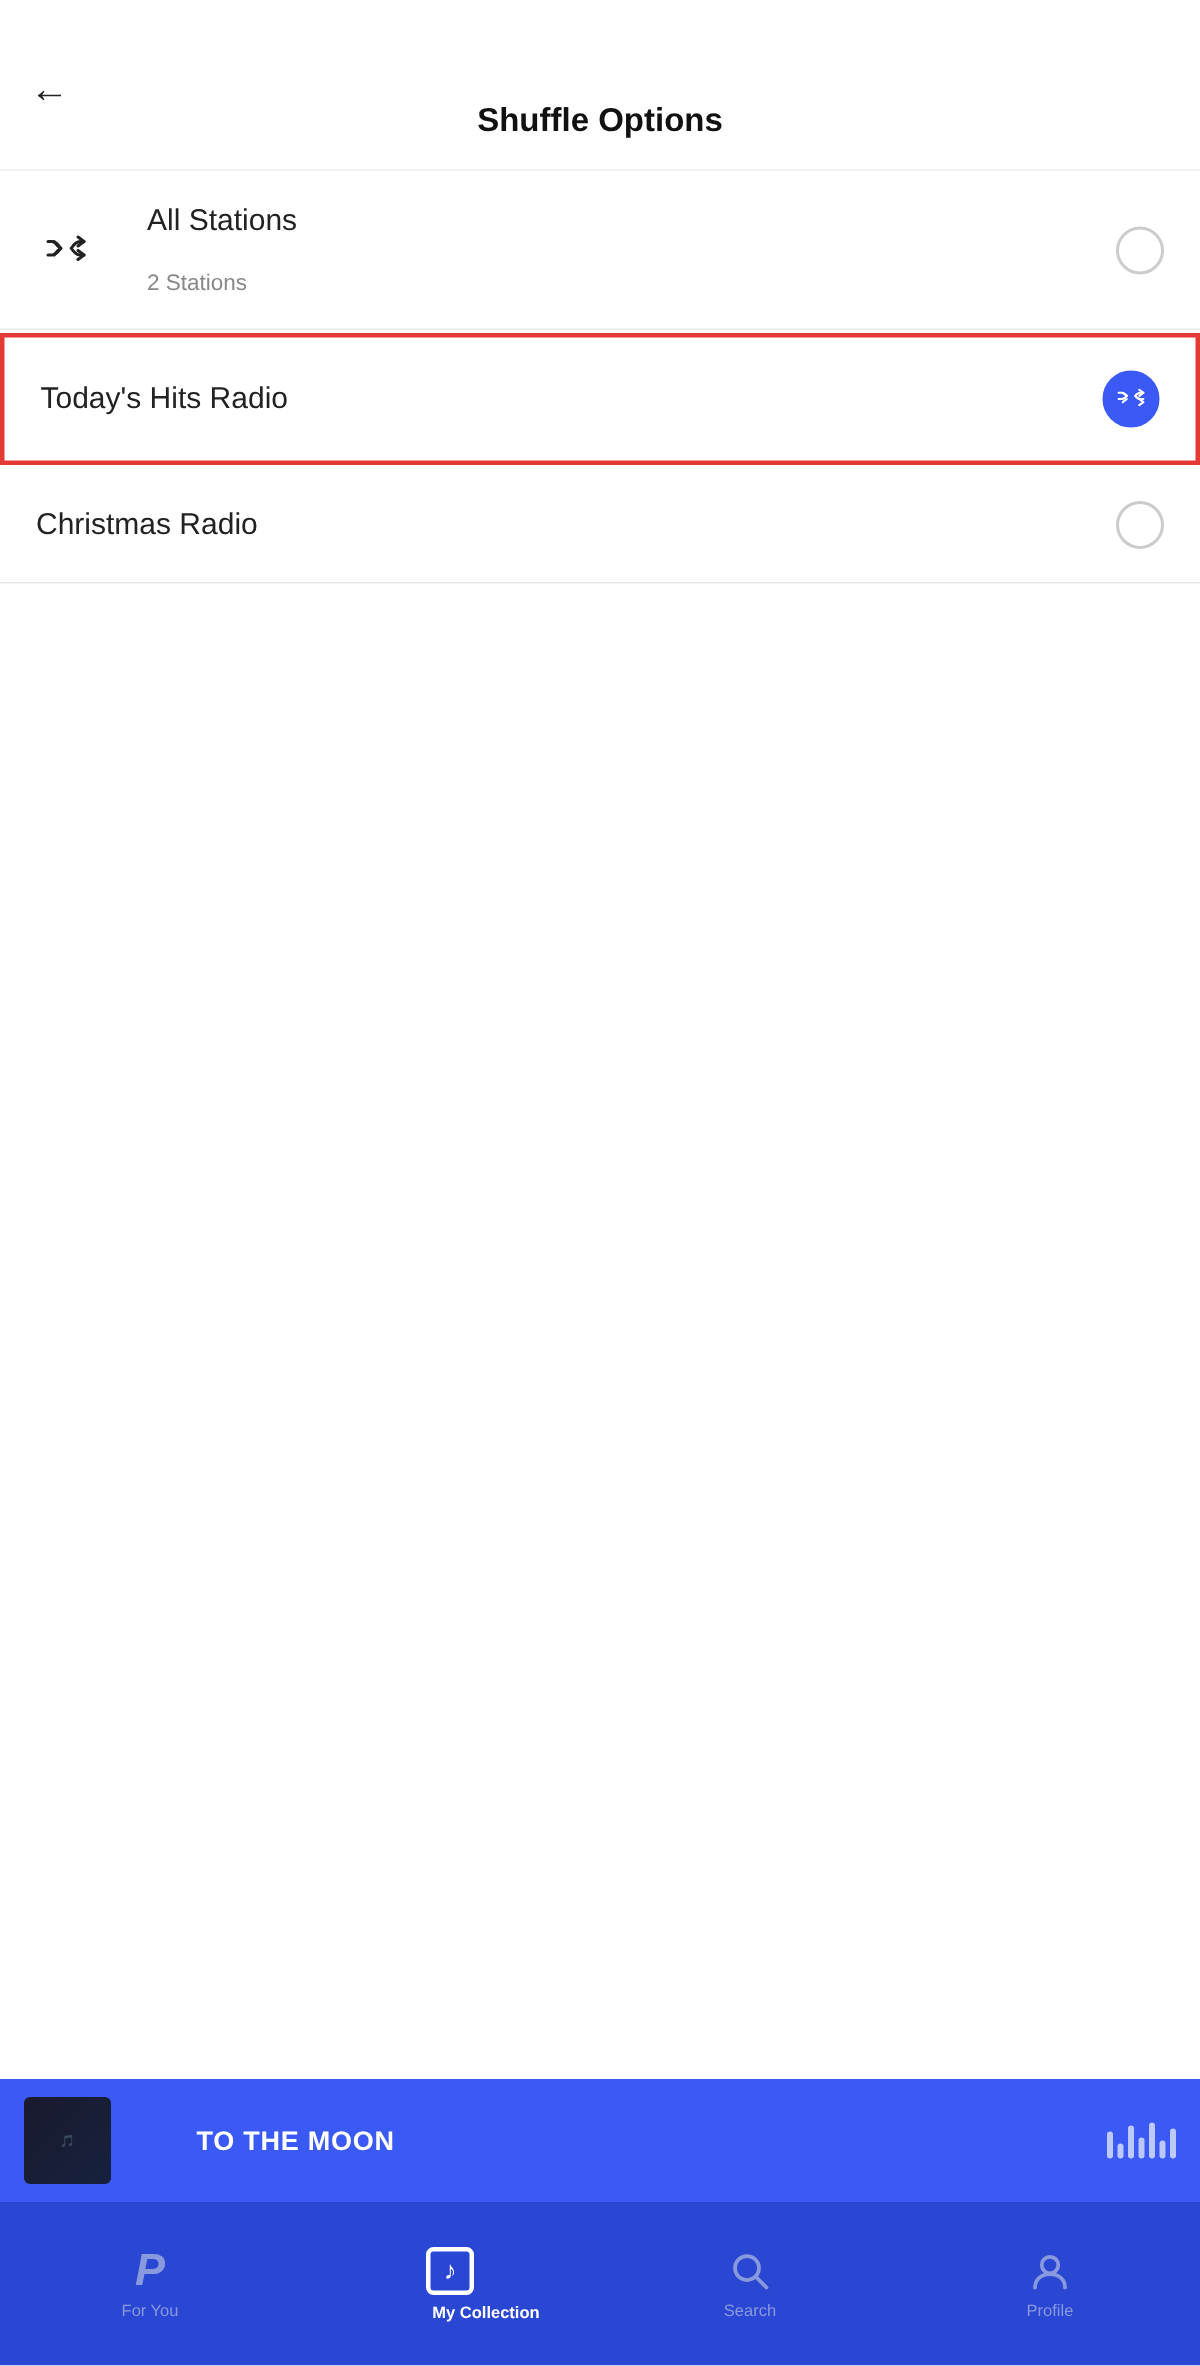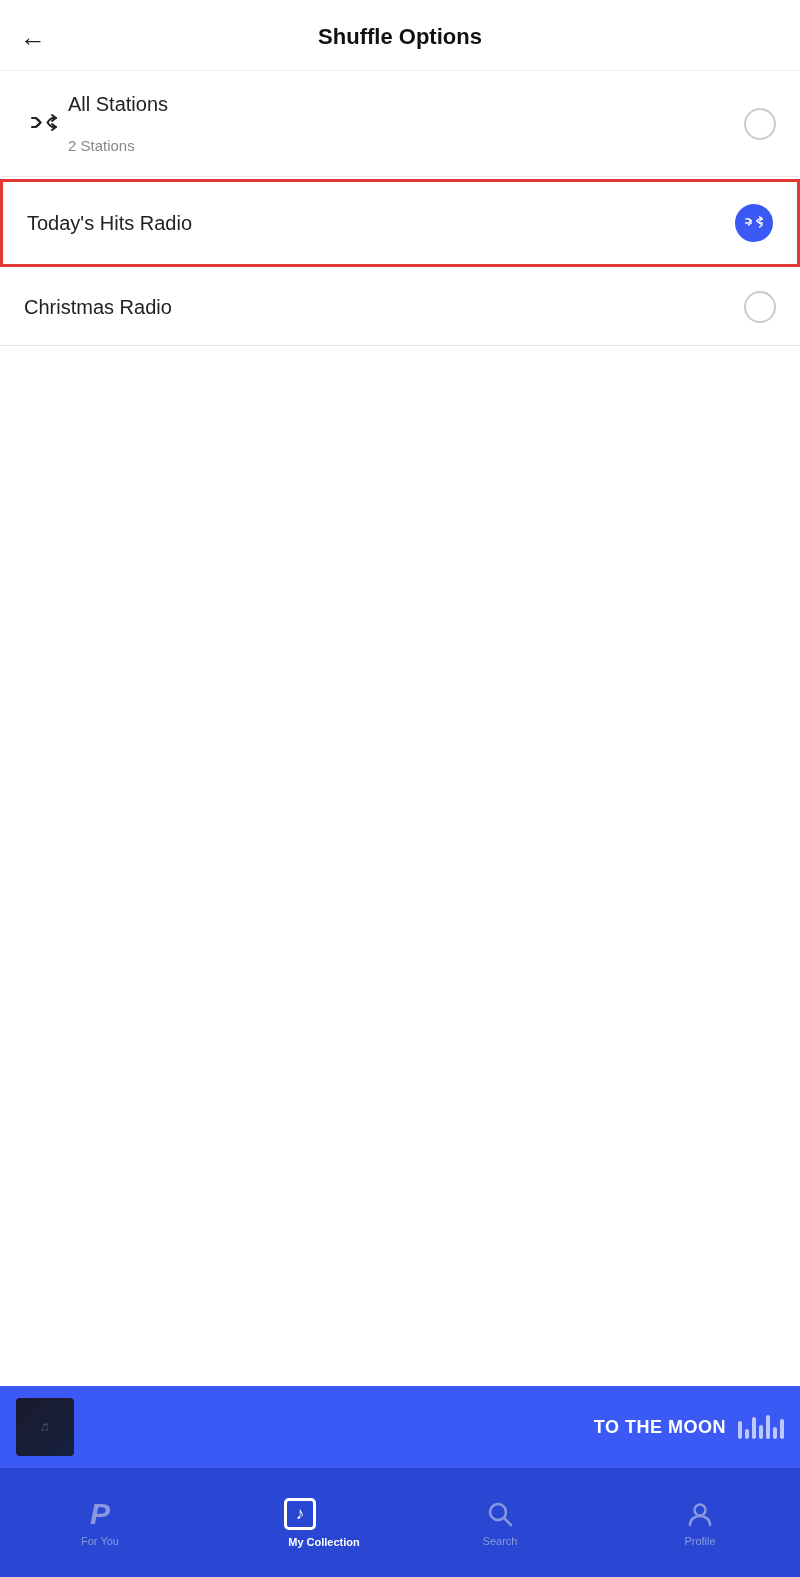--- a/index.html
+++ b/index.html
@@ -30,20 +30,21 @@
       color: #222;
       cursor: pointer;
       background: none;
       border: none;
       line-height: 1;
     }
     .header-title {
       font-size: 22px;
       font-weight: 600;
       color: #111;
+      margin-top: 43px;
     }
 
     
     .list-area {
       flex: 1;
       overflow-y: auto;
       background: #ffffff;
     }
 
     .list-item {
@@ -56,21 +57,21 @@
     }
 
     .list-item.highlighted {
       border: 3px solid #e53935;
       margin: 2px 0;
     }
 
     .list-item-left {
       display: flex;
       align-items: center;
-      gap: 4px;
+      gap: 34px;
     }
 
     .shuffle-icon-small {
       width: 40px;
       height: 40px;
       display: flex;
       align-items: center;
       justify-content: center;
     }
 
@@ -146,22 +147,23 @@
     }
 
     .thumbnail-text-small {
       font-size: 8px;
       color: #ffffff88;
       text-align: center;
     }
 
     .now-playing-info {
       flex: 1;
-      text-align: right;
+      text-align: left;
       padding: 0 12px;
+      margin-left: 45px;
     }
 
     .now-playing-title {
       font-size: 18px;
       font-weight: 700;
       color: #ffffff;
       letter-spacing: 0.5px;
     }
 
     .now-playing-artist {

